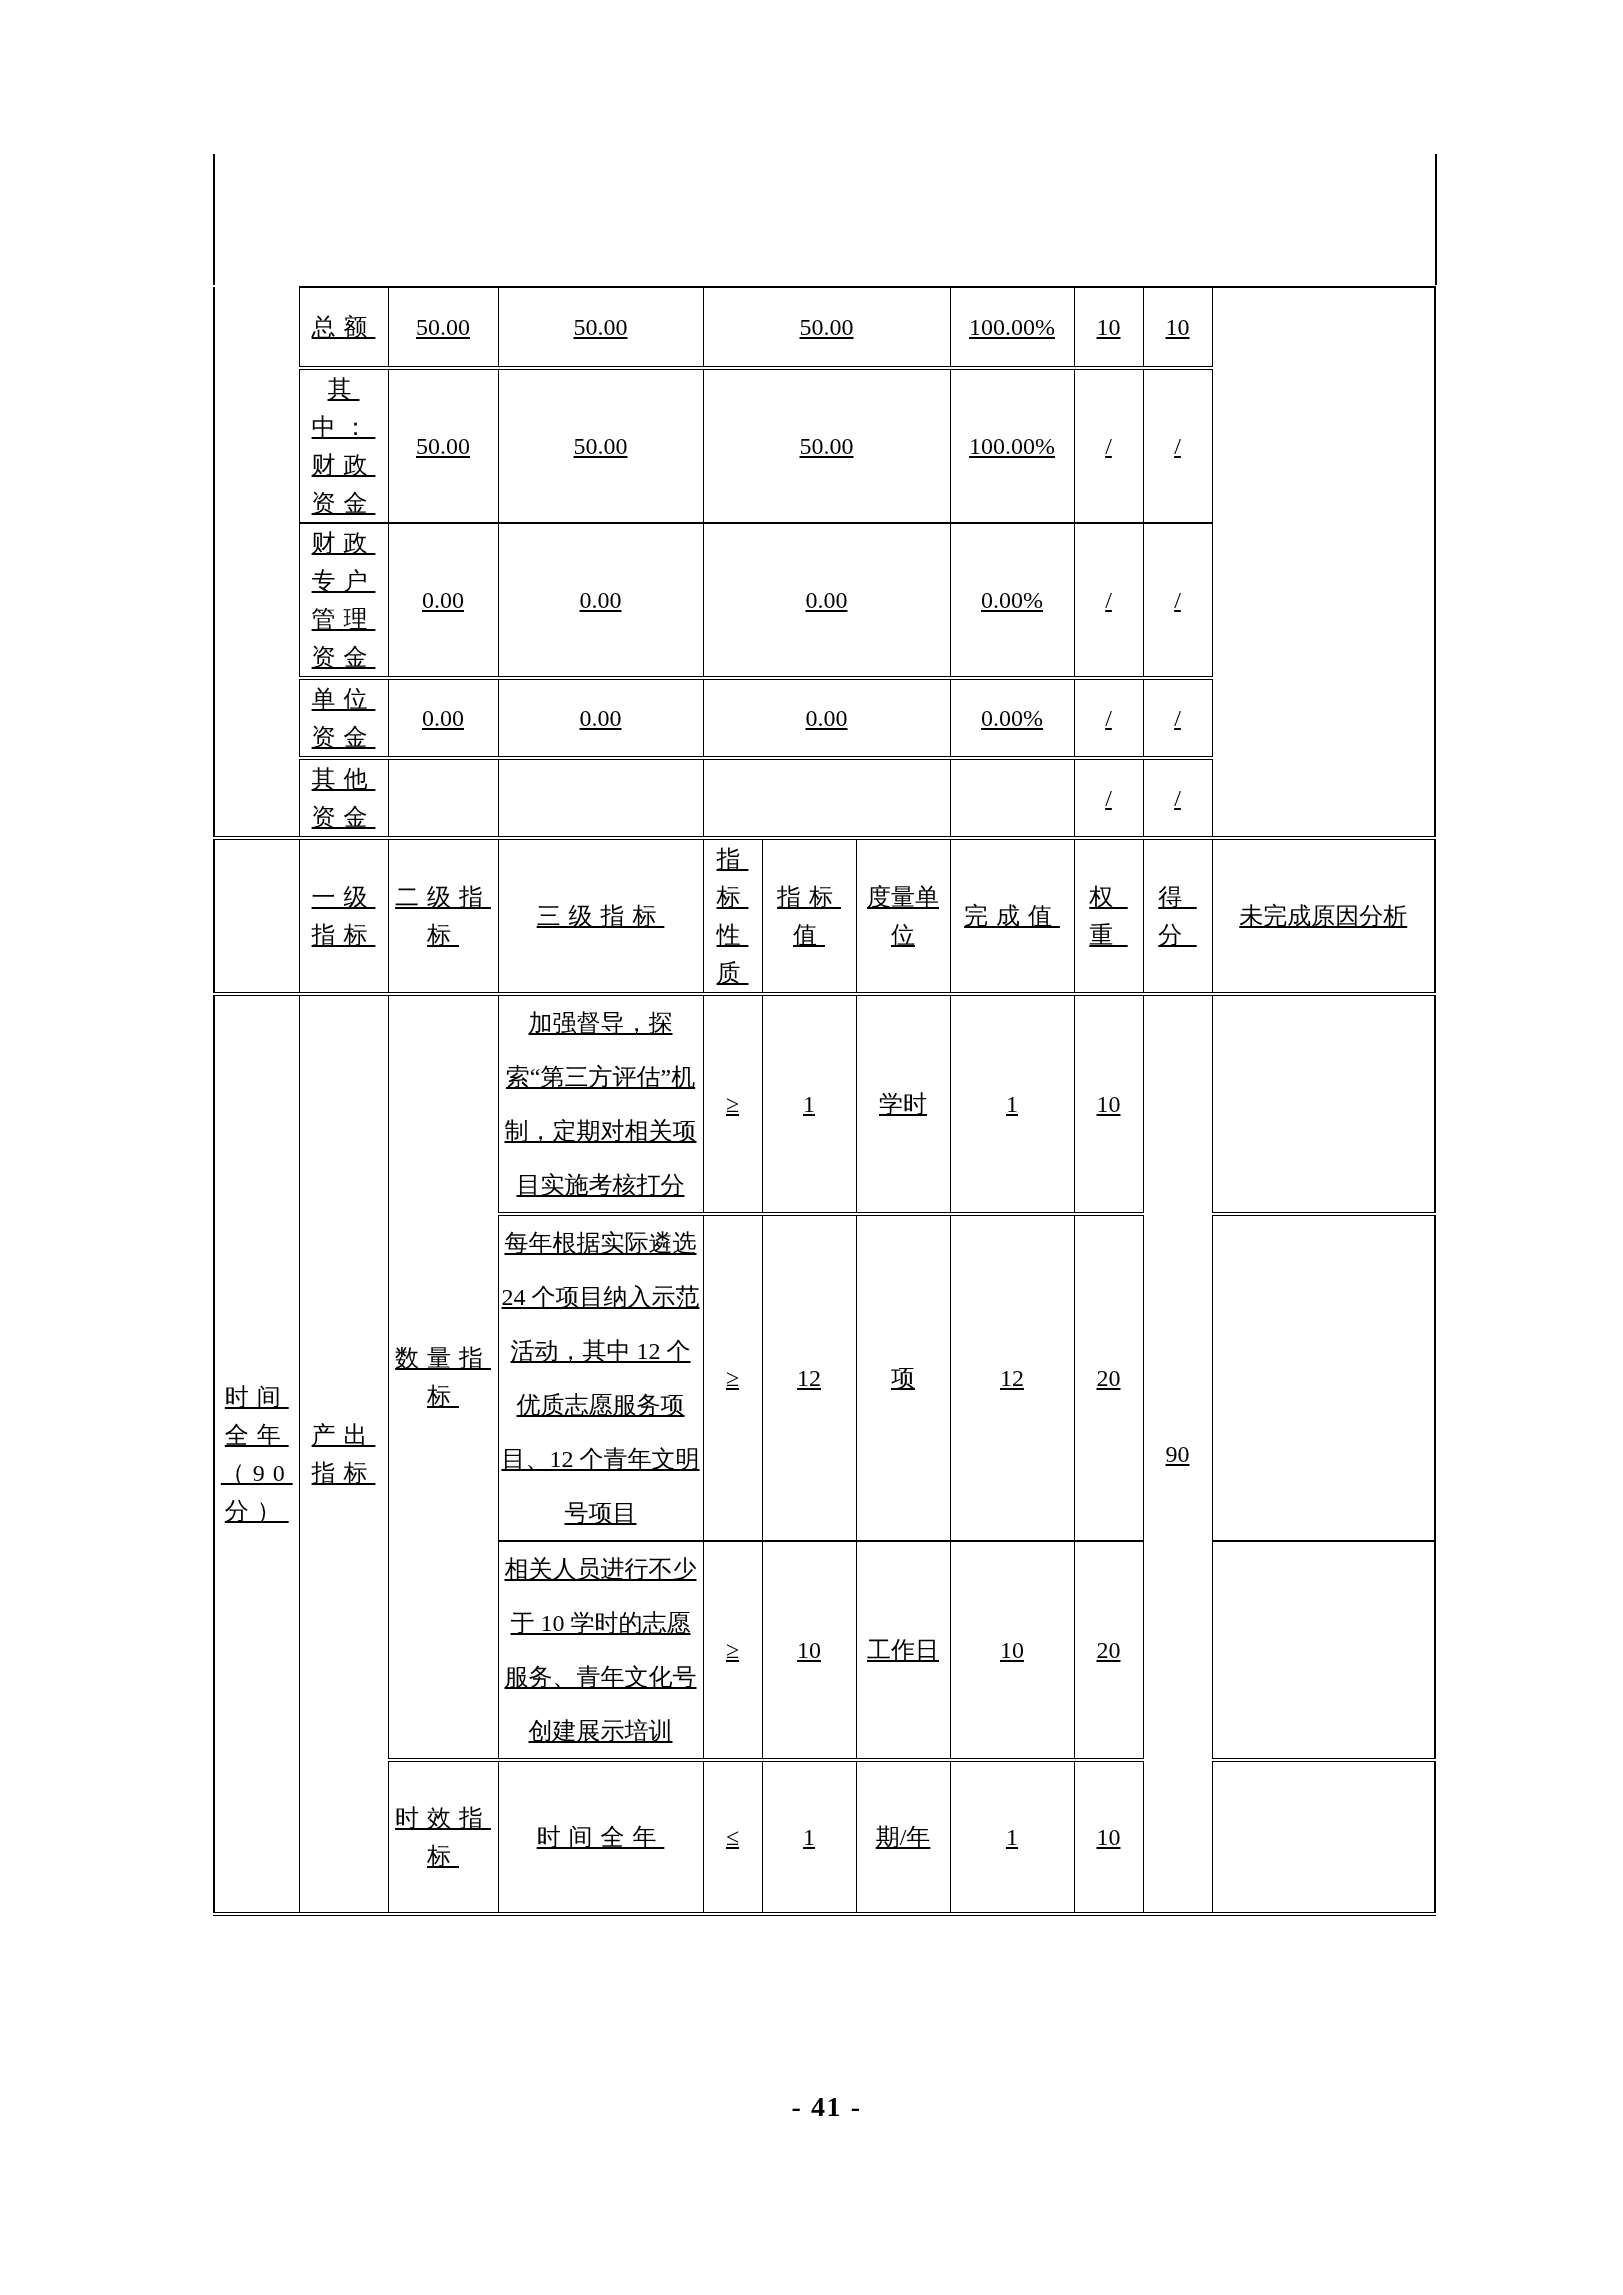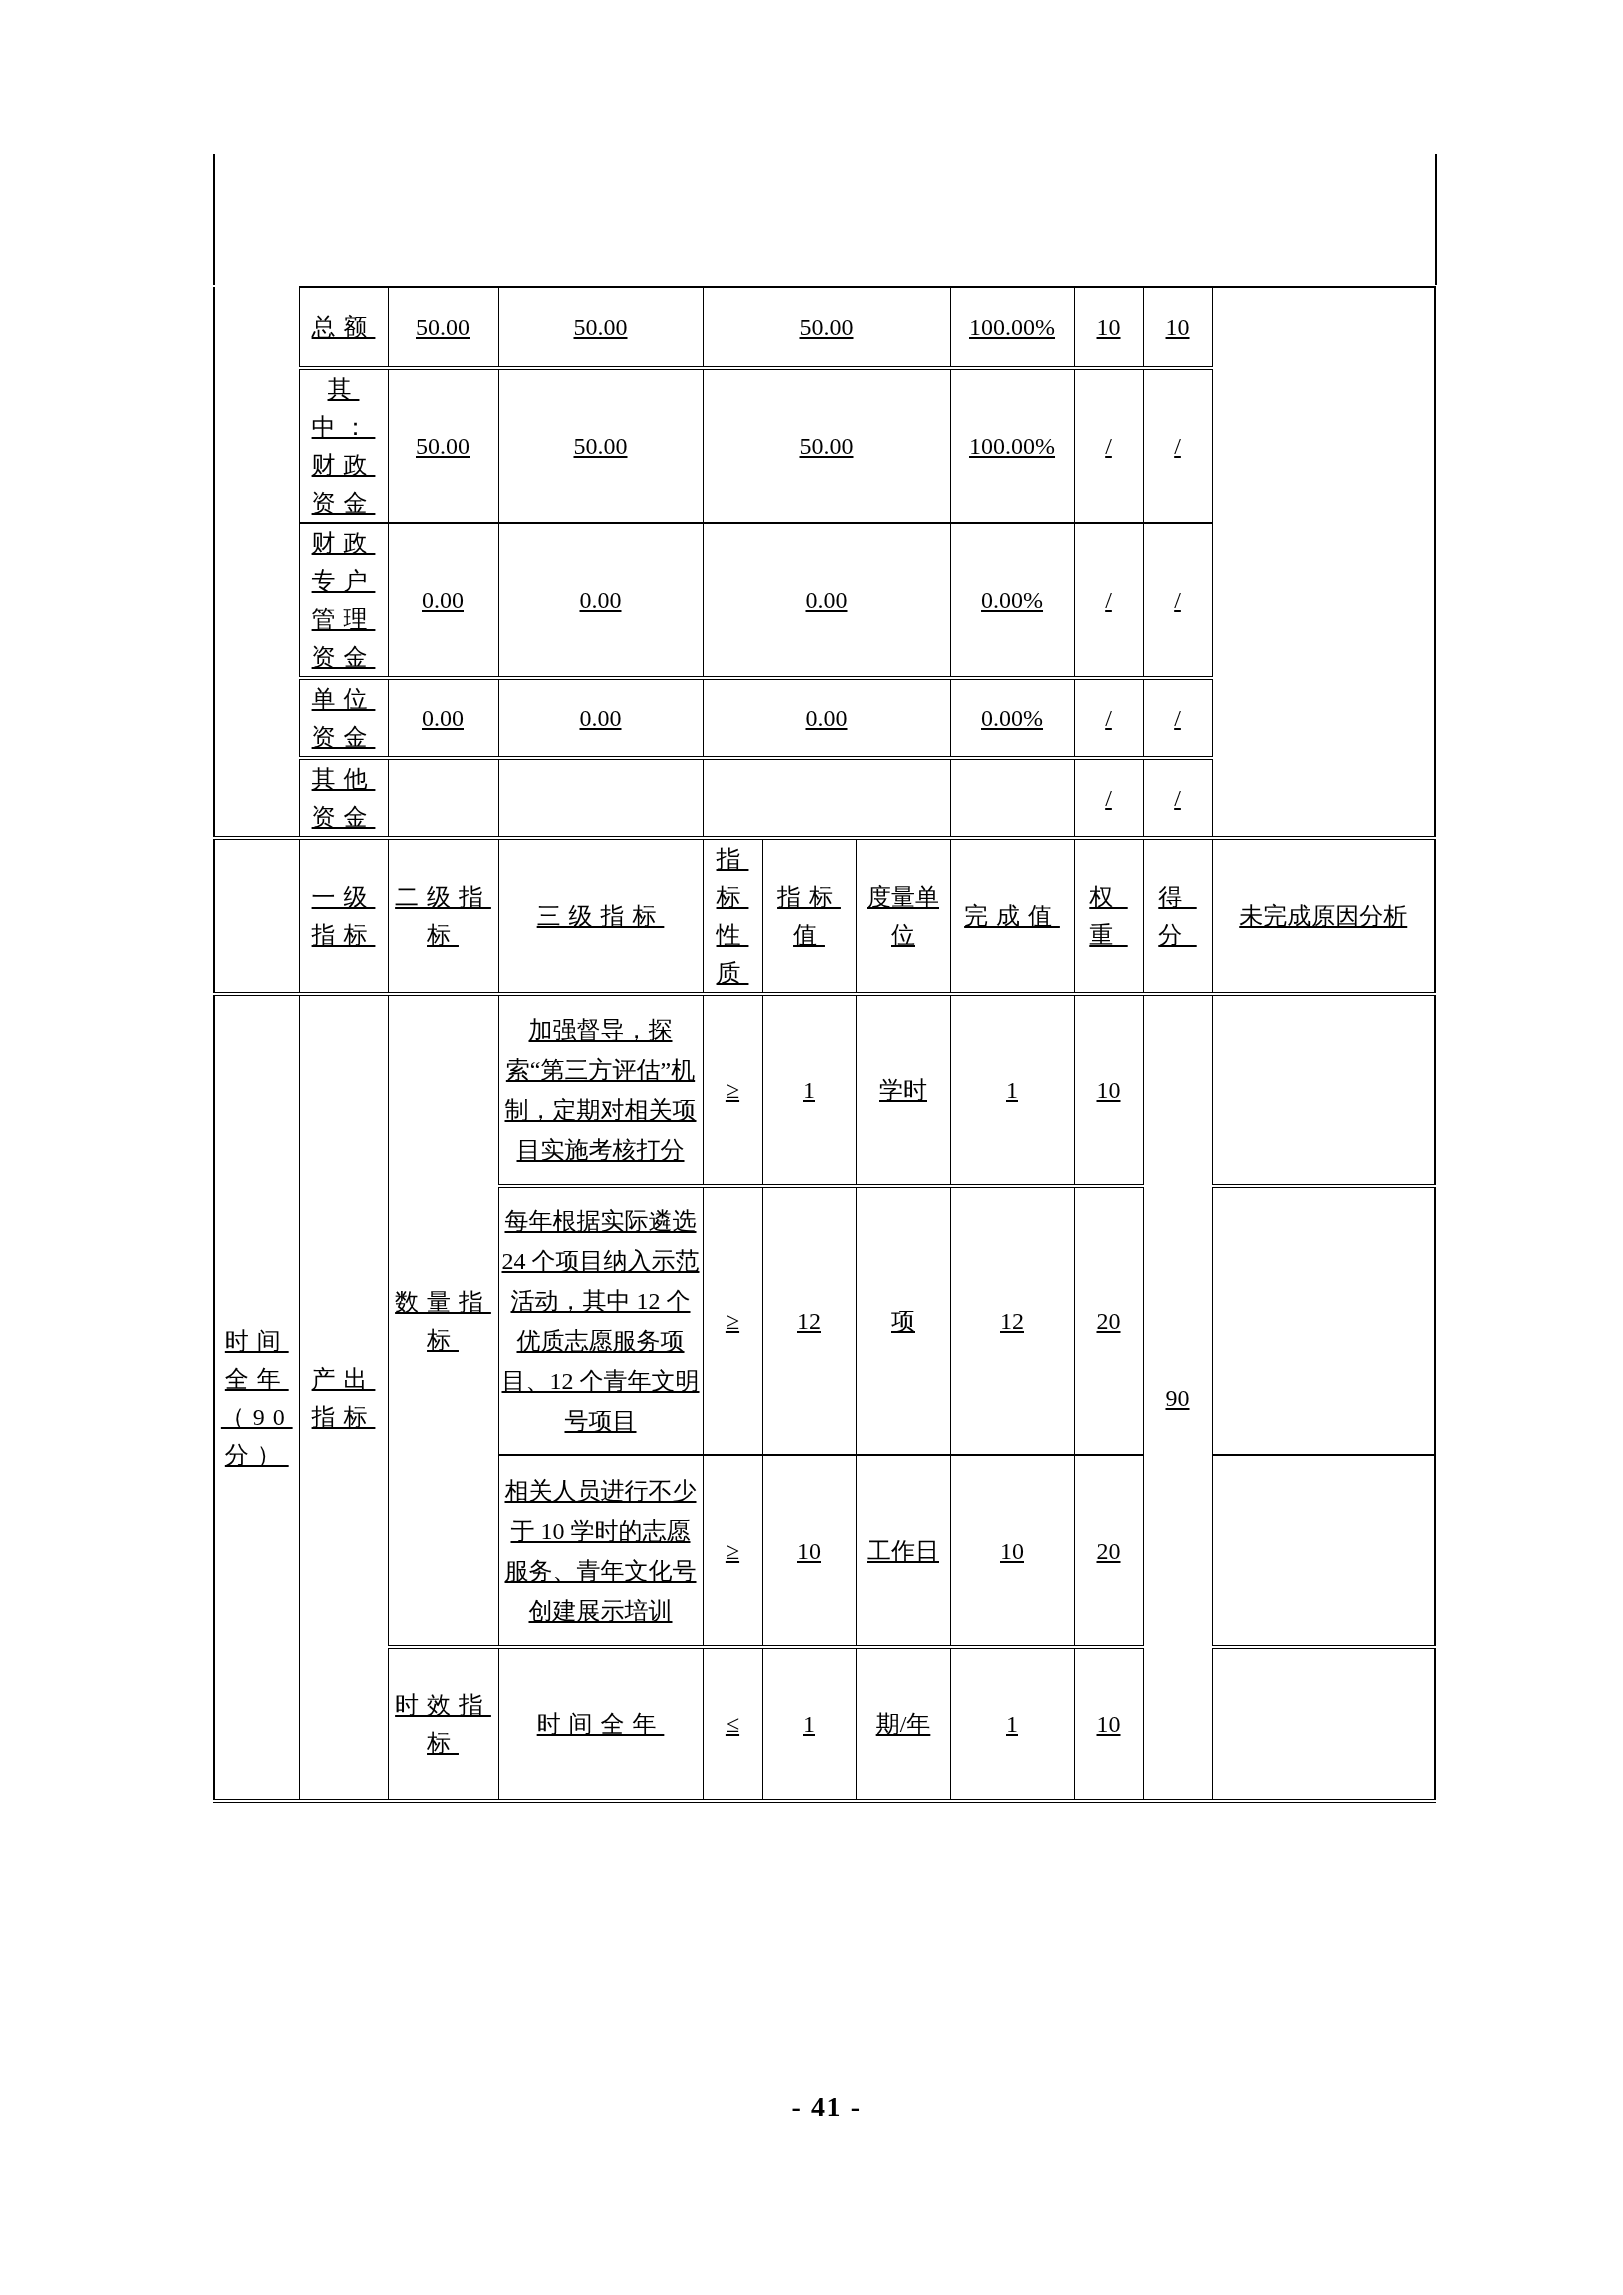--- a/index.html
+++ b/index.html
@@ -17,21 +17,21 @@
   .t2{border:2.4px solid #000;border-top:4.9px double #000;border-bottom:4.9px double #000;}
   td.bt{border-top:2.4px solid #000;}          
   td.noTop{border-top:0;}                    
   td.nb{border-bottom:0;}
   tr.hb>td:not([rowspan]){border-bottom:4.9px double #000;}  
   tr.mid>td:not([rowspan]){border-bottom:2.4px solid #000;}
   tr.last>td{border-bottom:0;}
   td.dt{border-top:4.9px double #000;}
   .ls{letter-spacing:.33em;}
   .ls2{letter-spacing:.6em;}
-  .txt{padding:0 2px;line-height:40px;}
+  .txt{padding:0 2px;line-height:54px;}
   .stub{position:absolute;width:1.6px;height:131px;top:154px;background:#000;}
   .pagenum{
     position:absolute;top:2091px;left:0;width:1653px;text-align:center;
     font-weight:bold;font-size:28px;letter-spacing:1.6px;
   }
 </style>
 </head>
 <body>
 
 <div class="stub" style="left:213px;"></div>

